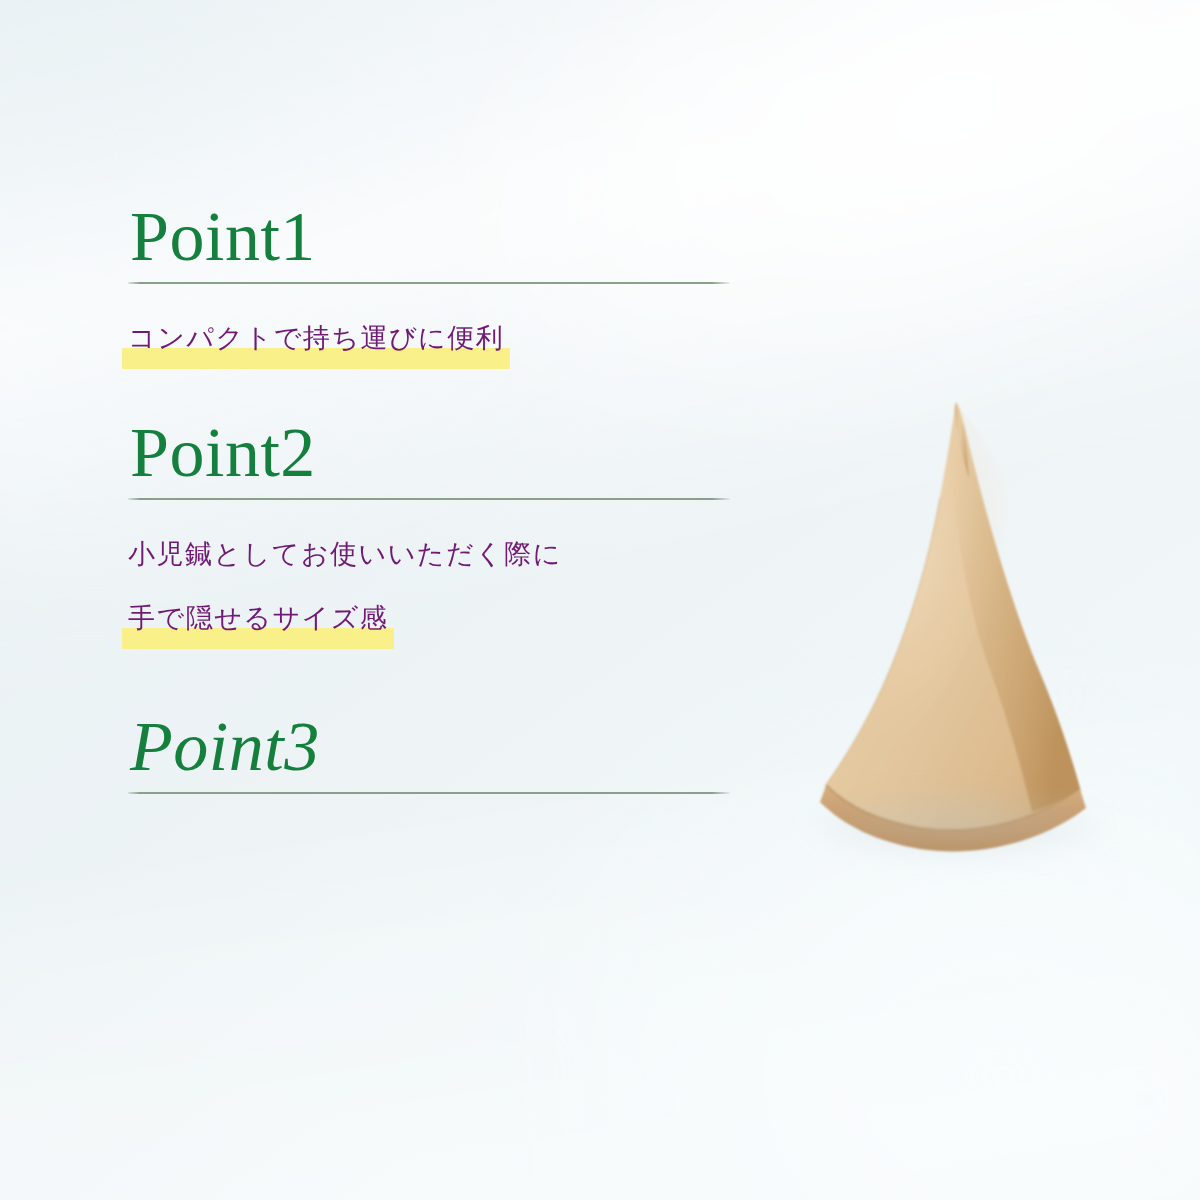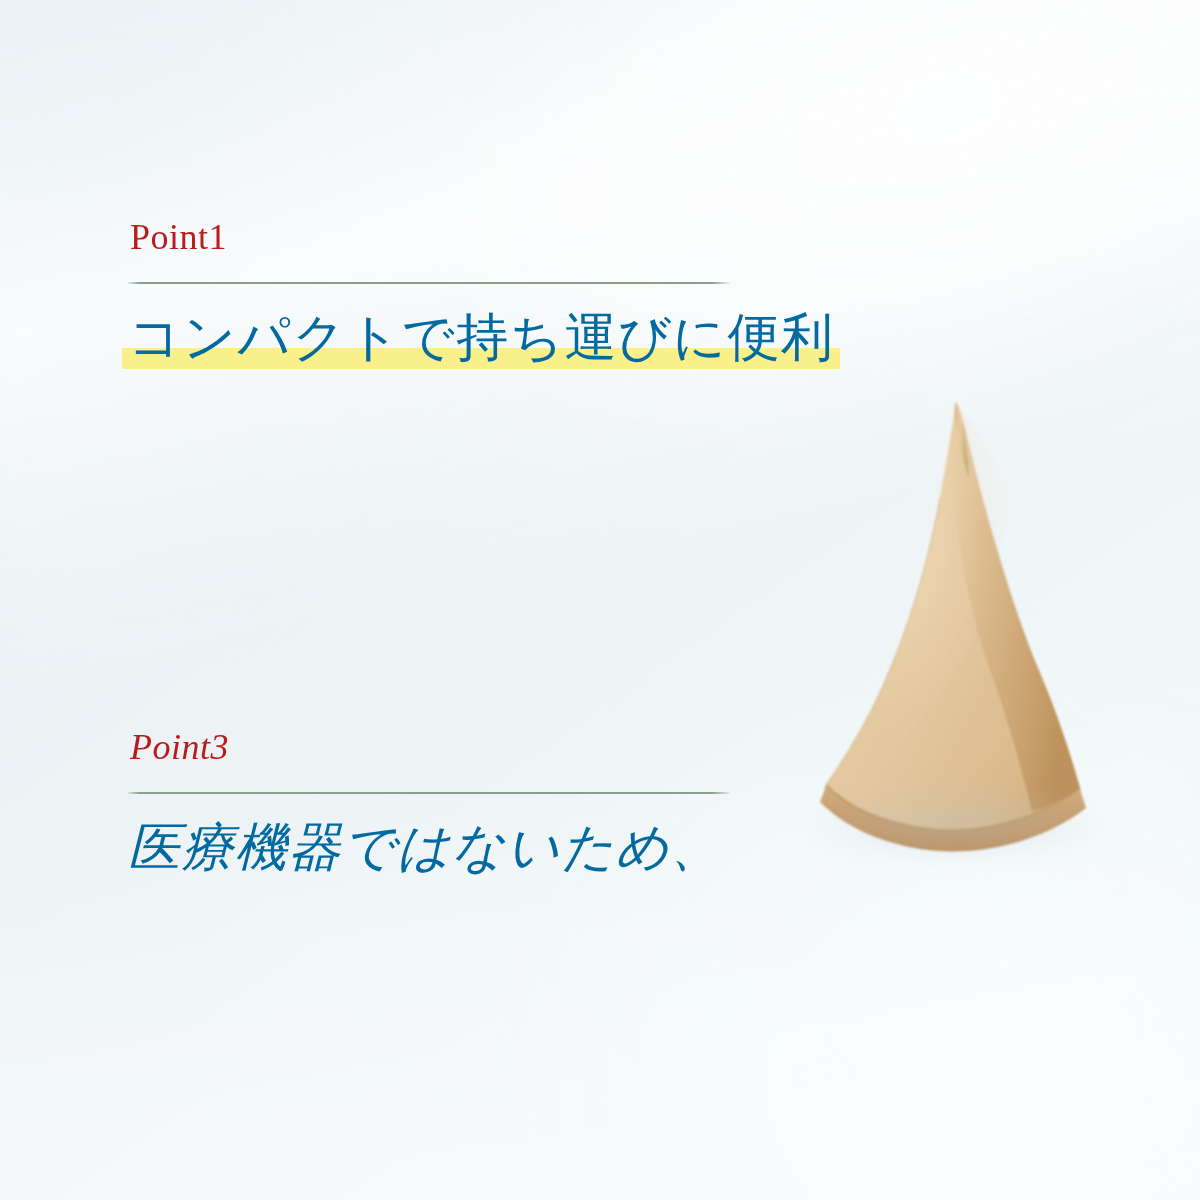--- a/index.html
+++ b/index.html
@@ -111,47 +111,47 @@
     position: absolute;
     left: 0;
     width: 620px;
   }
   .point-block.p1 { top: 206px; }
   .point-block.p2 { top: 422px; }
   .point-block.p3 { top: 716px; font-style: italic; }
 
   .point-title {
     font-family: "Liberation Serif", "DejaVu Serif", serif;
-    font-size: 36px;
+    font-size: 70px;
     line-height: 62px;
     letter-spacing: 0.5px;
-    color: #b91c1c;
+    color: #15803d;
     font-weight: 400;
     margin: 0;
     padding-left: 2px;
   }
 
   .point-rule {
     width: 602px;
     height: 2px;
     margin-top: 14px;
     background: linear-gradient(to right,
       rgba(145,167,147,0.25) 0%,
       rgba(131,155,134,0.95) 2%,
       rgba(131,155,134,0.95) 97%,
       rgba(160,180,162,0.15) 100%);
     border-radius: 1px;
   }
 
   .point-body {
     margin-top: 22px;
     font-family: "Liberation Serif", "DejaVu Serif", serif;
-    font-size: 52px;
+    font-size: 27px;
     line-height: 64px;
-    color: #0369a1;
+    color: #701a75;
     letter-spacing: 1.5px;
     white-space: nowrap;
   }
   .point-body .line {
     display: block;
     position: relative;
     width: max-content;
   }
 
   
@@ -298,23 +298,30 @@
   <div class="points">
 
     <section class="point-block p1">
       <h2 class="point-title">Point1</h2>
       <div class="point-rule"></div>
       <div class="point-body">
         <span class="line"><span class="hl">コンパクトで持ち運びに便利</span></span>
       </div>
     </section>
 
+    <section class="point-block p2">
+      <h2 class="point-title">Point2</h2>
+      <div class="point-rule"></div>
+      <div class="point-body">
+        <span class="line"><span>小児鍼としてお使いいただく際に</span></span>
+        <span class="line"><span class="hl">手で隠せるサイズ感</span></span>
+      </div>
+    </section>
 
     <section class="point-block p3">
       <h2 class="point-title">Point3</h2>
       <div class="point-rule"></div>
       <div class="point-body">
-        <span class="line"><span>医療機器ではないため、</span></span>
       </div>
     </section>
 
   </div>
 </div>
 
 </body></html>

